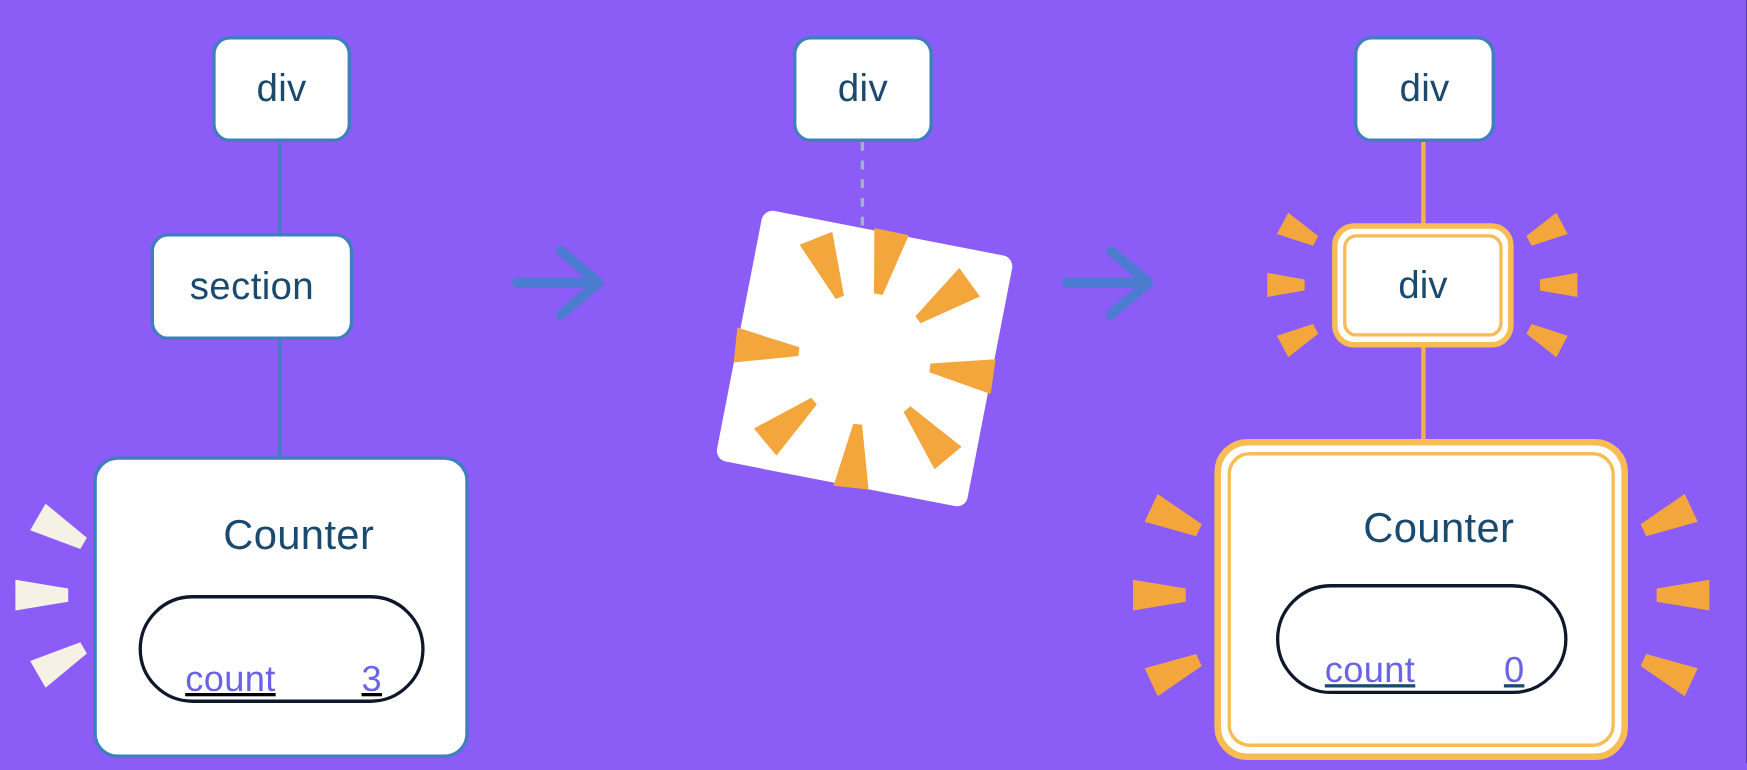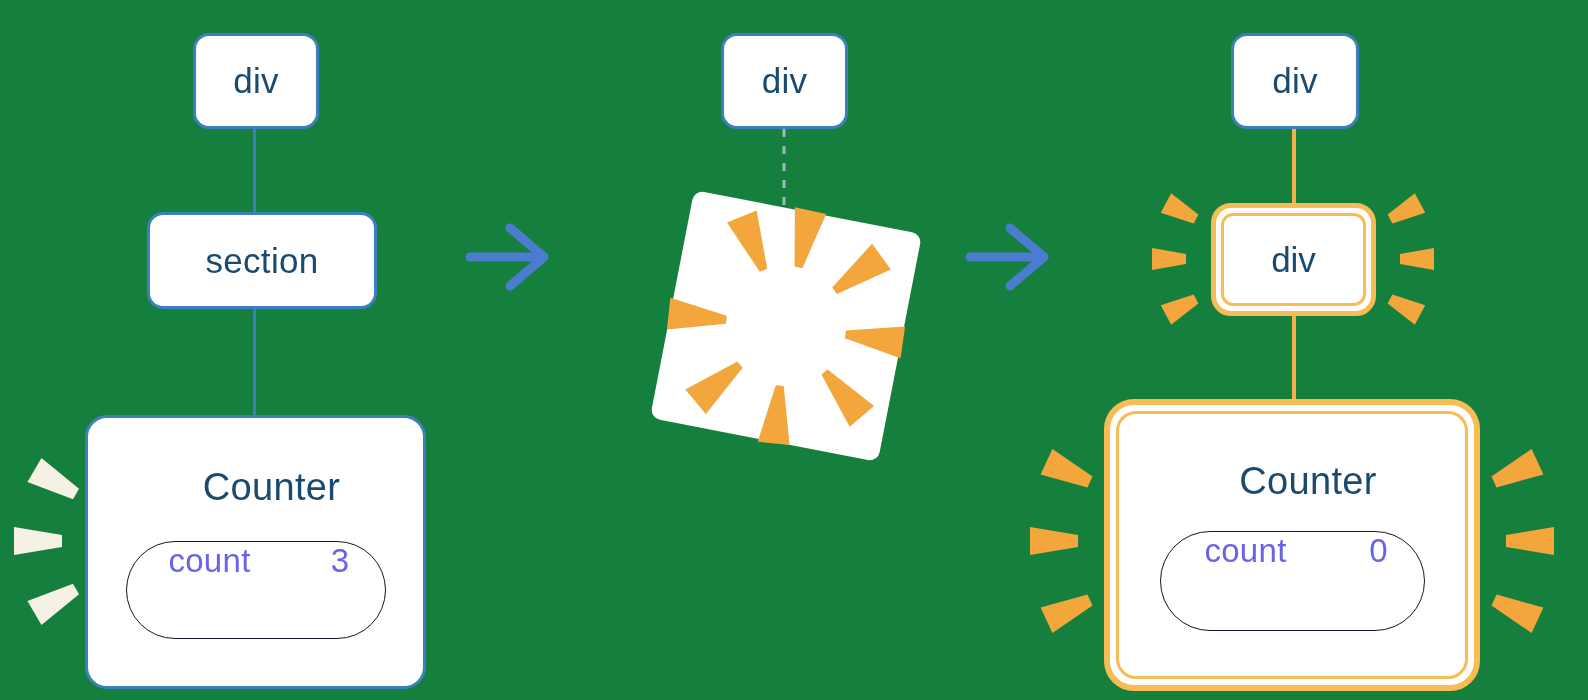--- a/index.html
+++ b/index.html
@@ -2,21 +2,21 @@
 <html><head>
 <meta charset="utf-8">
 <style>
   * { box-sizing: border-box; margin: 0; padding: 0; }
   html, body { background: #000; }
   body { font-family: "Liberation Sans", sans-serif; }
   .stage {
     position: relative;
     width: 1588px;
     height: 700px;
-    background: #15803d;
+    background: #8b5cf6;
     overflow: hidden;
   }
   .decor { position: absolute; left: 0; top: 0; width: 1588px; height: 700px; }
 
   .node {
     position: absolute;
     background: #fff;
     border: 3px solid #3D7FBF;
     border-radius: 16px;
     display: flex;
@@ -42,25 +42,26 @@
   .counter-title {
     font-size: 38px;
     color: #1B4A6F;
     font-weight: 500;
     letter-spacing: 0.3px;
     margin-left: 32px;
   }
 
   .pill {
     display: flex;
-    align-items: flex-start;
-    border: 1px solid #0f172a;
+    align-items: flex-end;
+    border: 3px solid #0f172a;
     border-radius: 60px;
     overflow: hidden;
     background: #fff;
+    text-decoration: underline;
   }
   .pill-key, .pill-value {
     display: flex;
     align-items: center;
     justify-content: center;
     color: #6A63E8;
     font-size: 33px;
     letter-spacing: 0.3px;
   }
   .pill-divider { width: 3px; background: #6A63E8; }
@@ -149,21 +150,21 @@
       <use href="#wM" transform="translate(1078 541) rotate(180)"></use>
       <use href="#wM" transform="translate(1090 600) rotate(155)"></use>
       <use href="#wM" transform="translate(1494 482) rotate(-25)"></use>
       <use href="#wM" transform="translate(1506 541) rotate(0)"></use>
       <use href="#wM" transform="translate(1494 600) rotate(25)"></use>
     </g>
   </svg>
 
   <div class="node" style="left:193px; top:33px; width:126px; height:96px;">div</div>
 
-  <div class="node" style="left:147px; top:212px; width:230px; height:97px;">section</div>
+  <div class="node" style="left:137px; top:212px; width:184px; height:97px;">section</div>
 
   <div class="counter-box" style="left:85px; top:415px; width:341px; height:274px;">
     <div class="counter-title">Counter</div>
     <div class="pill" style="width:260px; height:98px;">
       <div class="pill-key" style="flex:1;">count</div>
       <div class="pill-divider"></div>
       <div class="pill-value" style="width:89px;">3</div>
     </div>
   </div>
 

